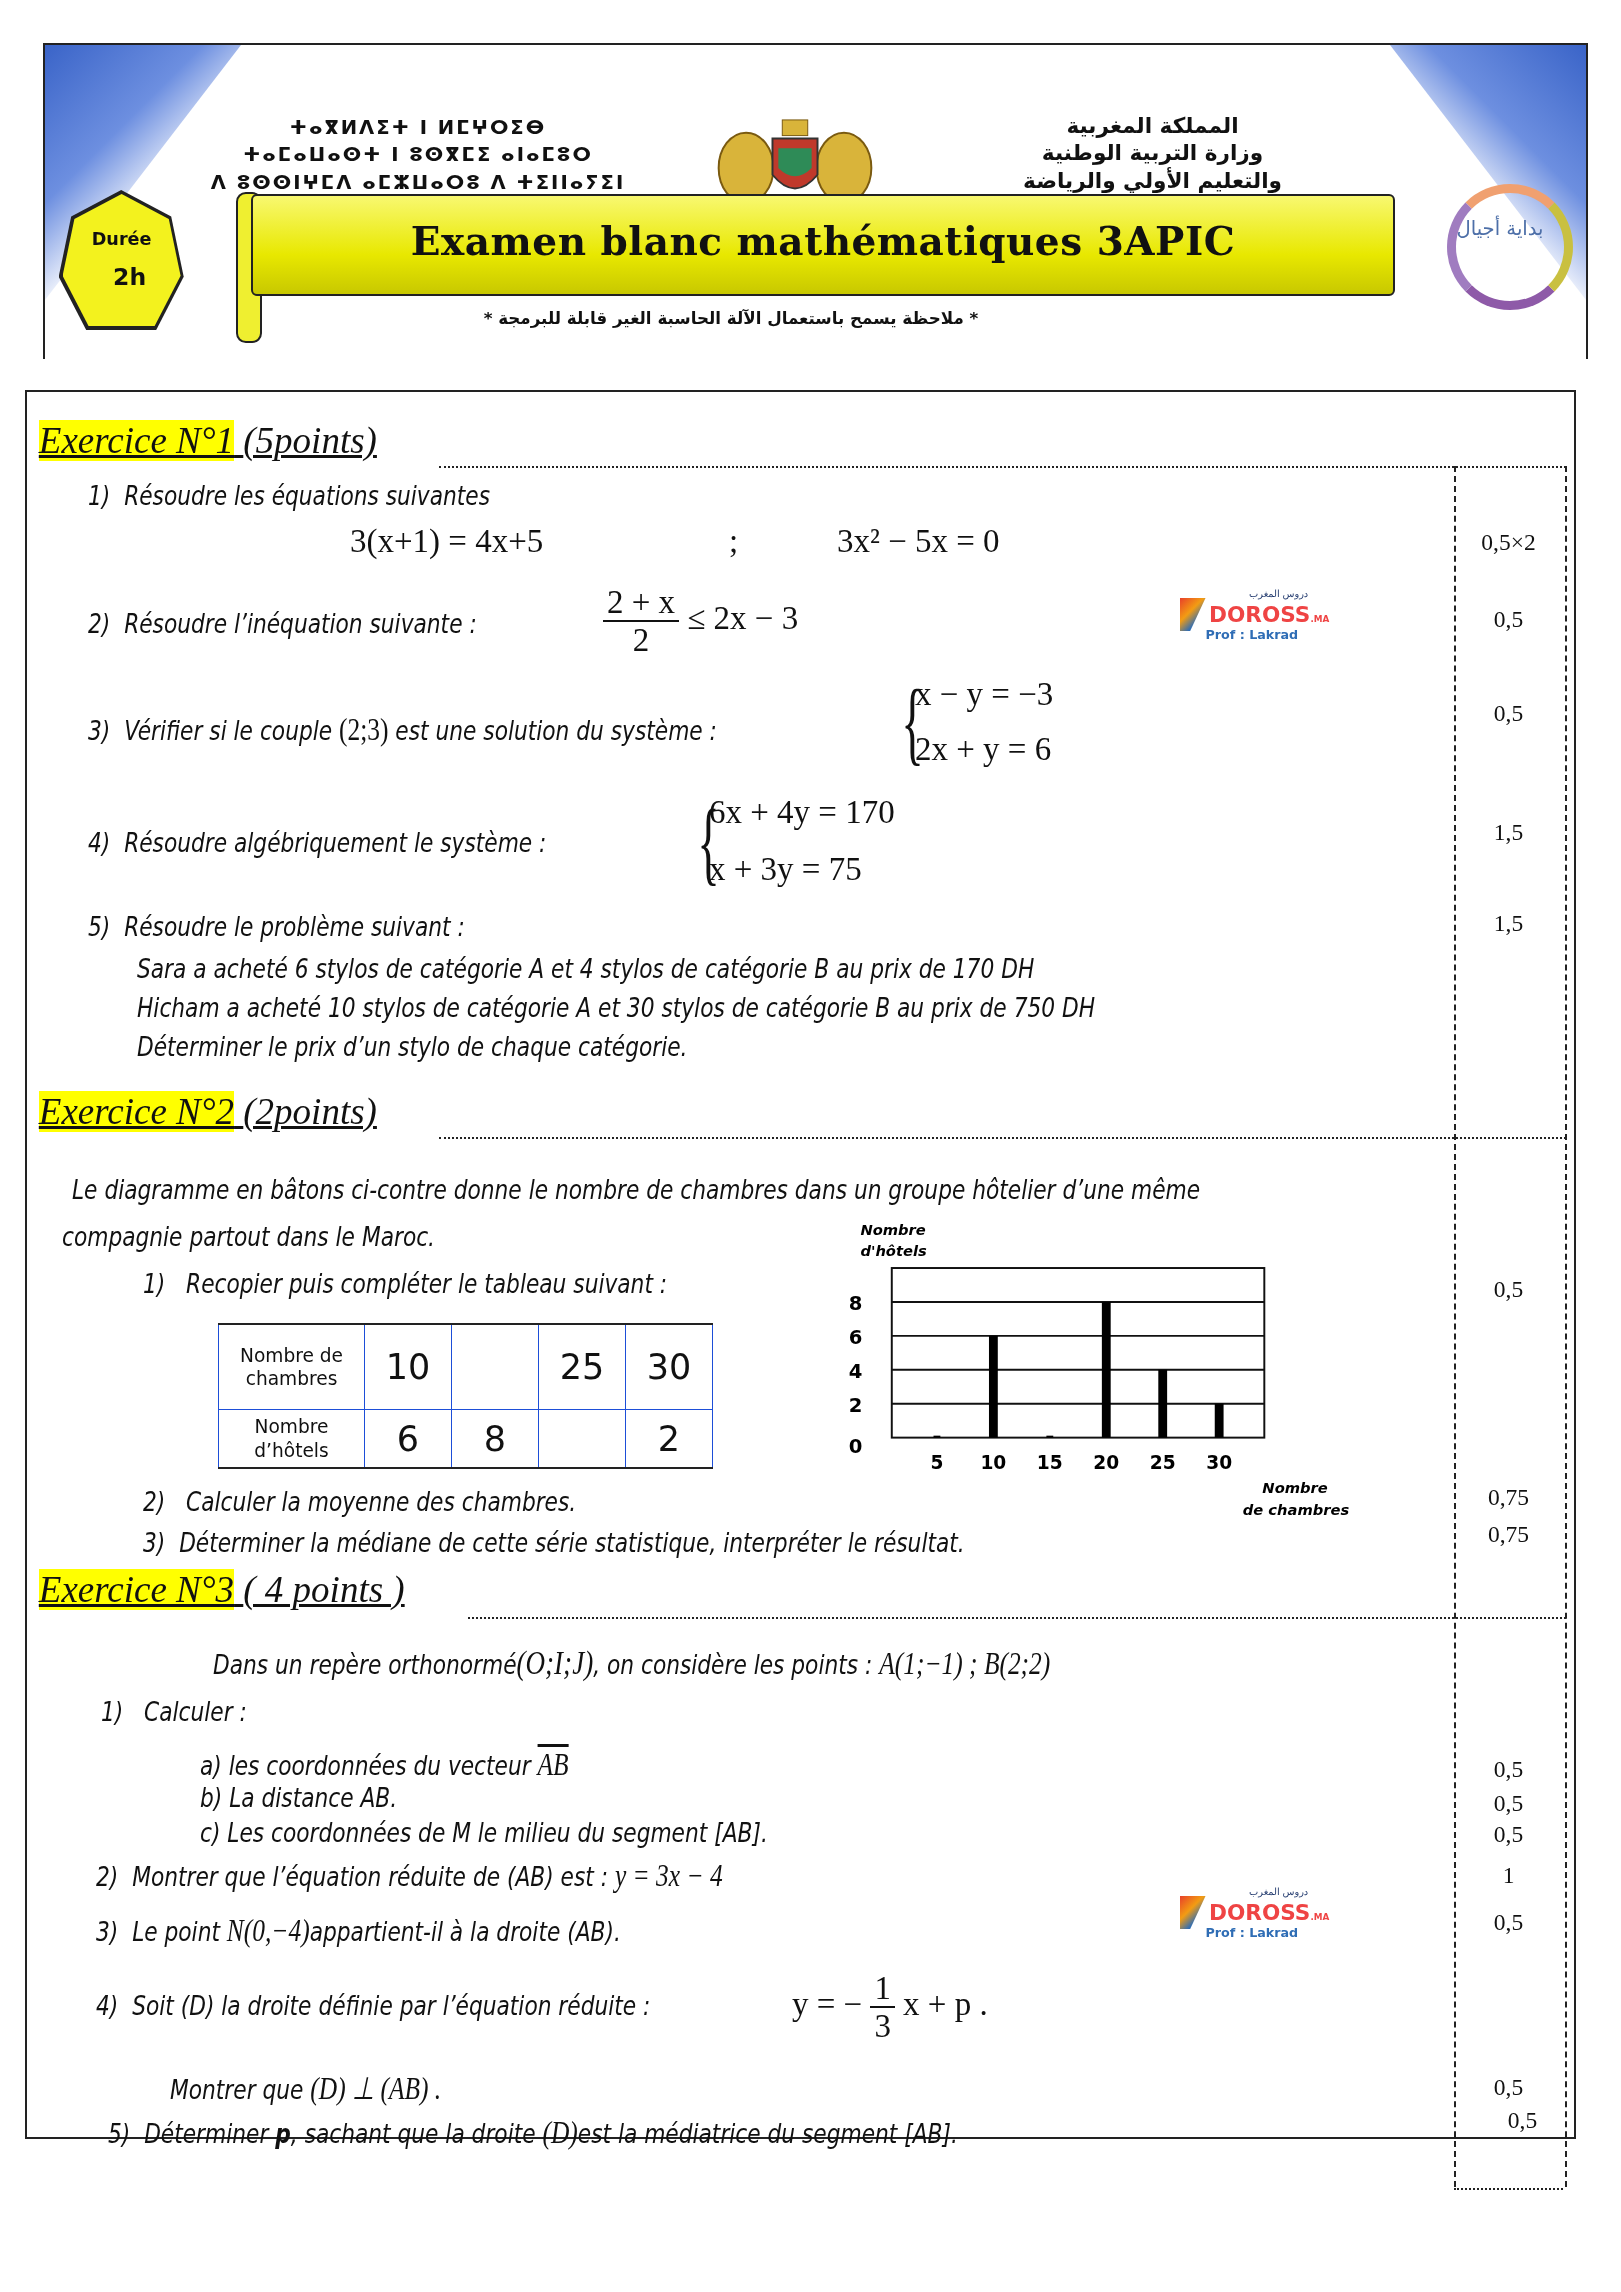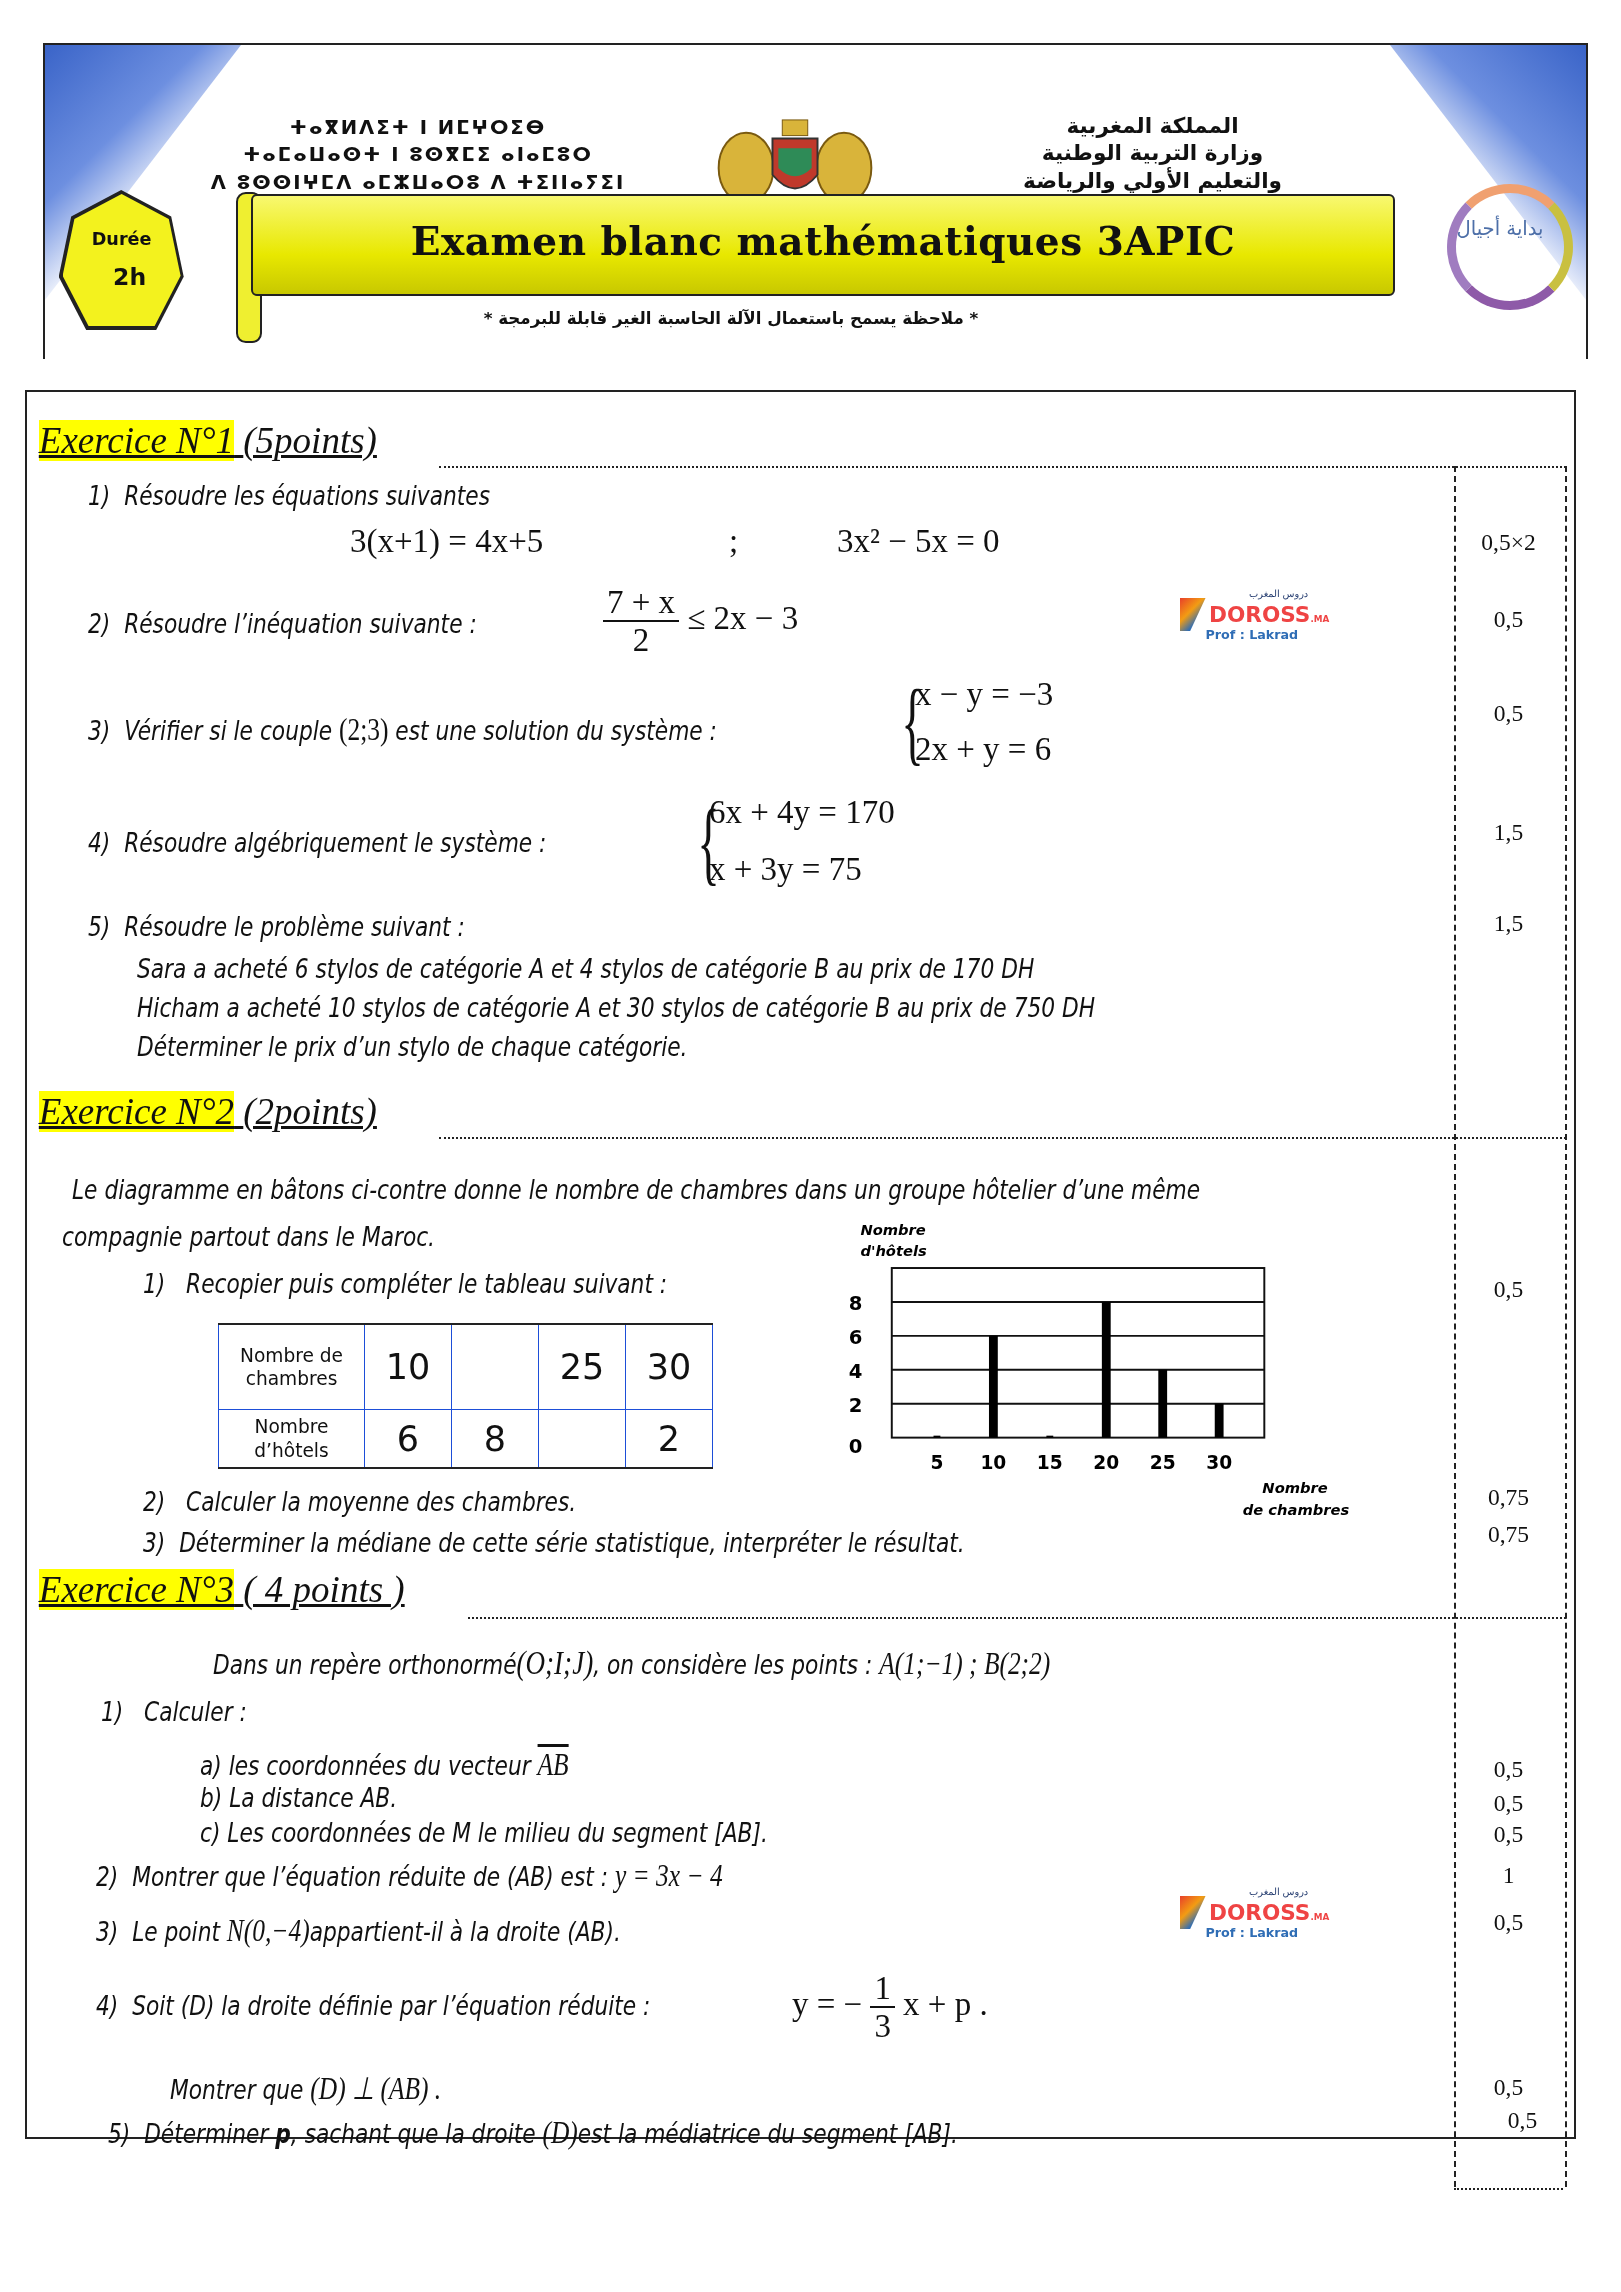--- a/index.html
+++ b/index.html
@@ -137,21 +137,21 @@
   <div class="math" style="left:702px; top:131px;">;</div>
   <div class="math" style="left:810px; top:131px;">3x² − 5x = 0</div>
   <div class="score" style="top:137px;">0,5×2</div>
 
   <div class="txt" style="left:61px; top:216px;">
     <span>2)</span>&nbsp;
     <span>Résoudre l’inéquation suivante :</span>
   </div>
   <div class="math" style="left:576px; top:192px;">
     <span class="frac">
-      <span class="num">7 + x</span>
+      <span class="num">2 + x</span>
       <span>2</span>
     </span>
     <span>≤ 2x − 3</span>
   </div>
   <div class="doross" style="left:1153px; top:202px;">
     <div class="mark"></div>
     <div class="ar">دروس المغرب</div>
     <div class="name"><span>DOROSS</span><span class="ma">.MA</span></div>
     <div class="prof">Prof : Lakrad</div>
   </div>

